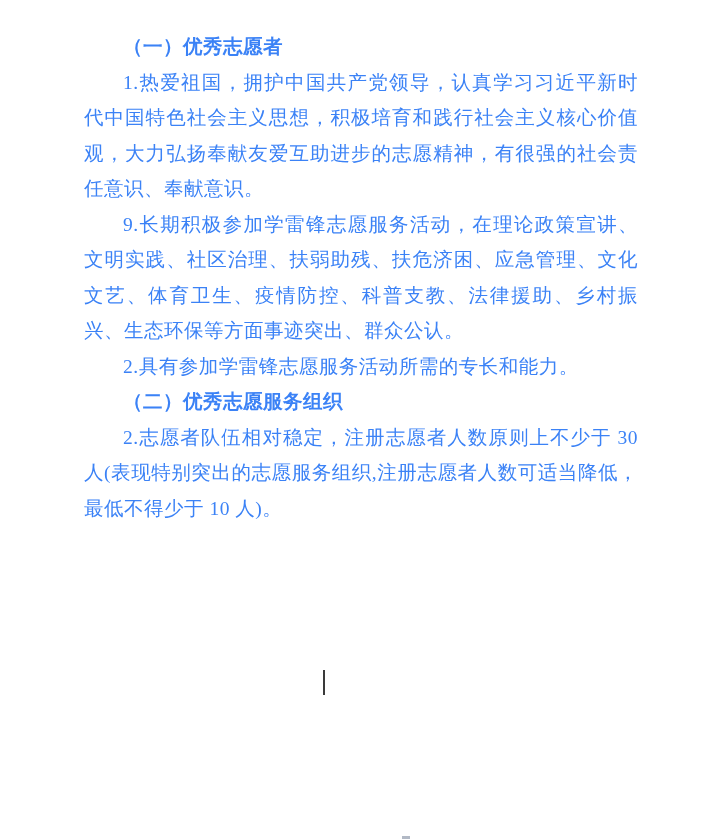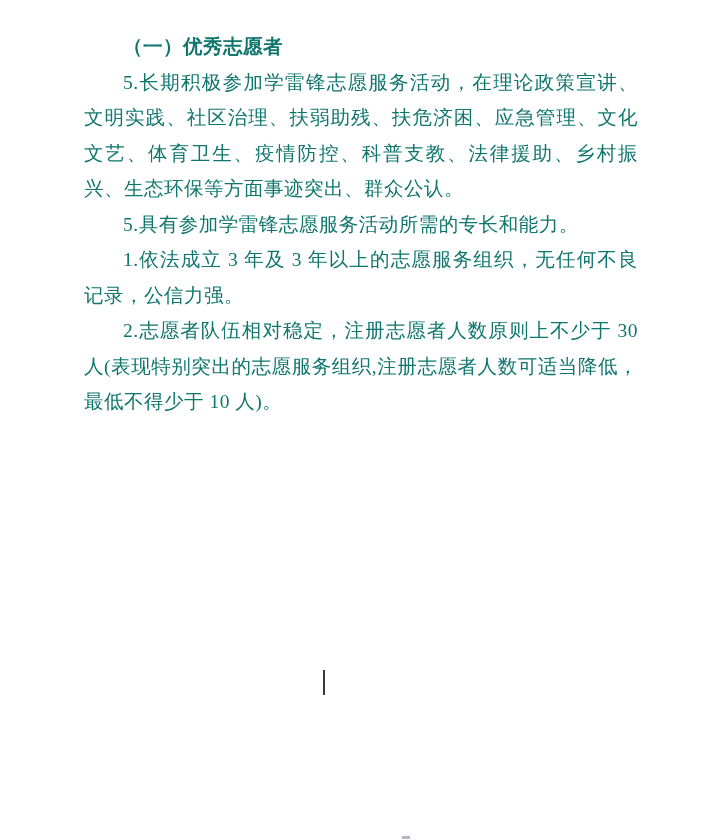--- a/index.html
+++ b/index.html
@@ -20,21 +20,21 @@
     top: 0;
     width: 702px;
     height: 840px;
     background: #ffffff;
   }
   .doc-body {
     position: absolute;
     left: 84px;
     top: 29px;
     width: 554px;
-    color: #0f766e;
+    color: #3b82f6;
   }
   .doc-body p {
     margin: 0;
     padding: 0;
     font-size: 19.5px;
     line-height: 35.5px;
     text-align: justify;
     text-indent: 2em;
     letter-spacing: 0.5px;
     word-break: break-all;
@@ -61,21 +61,22 @@
     background: #9fa8b6;
     opacity: 0.8;
   }
 </style>
 </head>
 <body>
 
 <div class="page">
   <div class="doc-body">
     <p class="heading">（一）优秀志愿者</p>
-    <p class="para">5.长期积极参加学雷锋志愿服务活动，在理论政策宣讲、文明实践、社区治理、扶弱助残、扶危济困、应急管理、文化文艺、体育卫生、疫情防控、科普支教、法律援助、乡村振兴、生态环保等方面事迹突出、群众公认。</p>
-    <p class="para">5.具有参加学雷锋志愿服务活动所需的专长和能力。</p>
-    <p class="para">1.依法成立 3 年及 3 年以上的志愿服务组织，无任何不良记录，公信力强。</p>
+    <p class="para">1.热爱祖国，拥护中国共产党领导，认真学习习近平新时代中国特色社会主义思想，积极培育和践行社会主义核心价值观，大力弘扬奉献友爱互助进步的志愿精神，有很强的社会责任意识、奉献意识。</p>
+    <p class="para">9.长期积极参加学雷锋志愿服务活动，在理论政策宣讲、文明实践、社区治理、扶弱助残、扶危济困、应急管理、文化文艺、体育卫生、疫情防控、科普支教、法律援助、乡村振兴、生态环保等方面事迹突出、群众公认。</p>
+    <p class="para">2.具有参加学雷锋志愿服务活动所需的专长和能力。</p>
+    <p class="heading">（二）优秀志愿服务组织</p>
     <p class="para">2.志愿者队伍相对稳定，注册志愿者人数原则上不少于 30 人(表现特别突出的志愿服务组织,注册志愿者人数可适当降低，最低不得少于 10 人)。</p>
   </div>
 
   <div class="caret"></div>
   <div class="page-fragment"></div>
 </div>
 
 </body></html>

